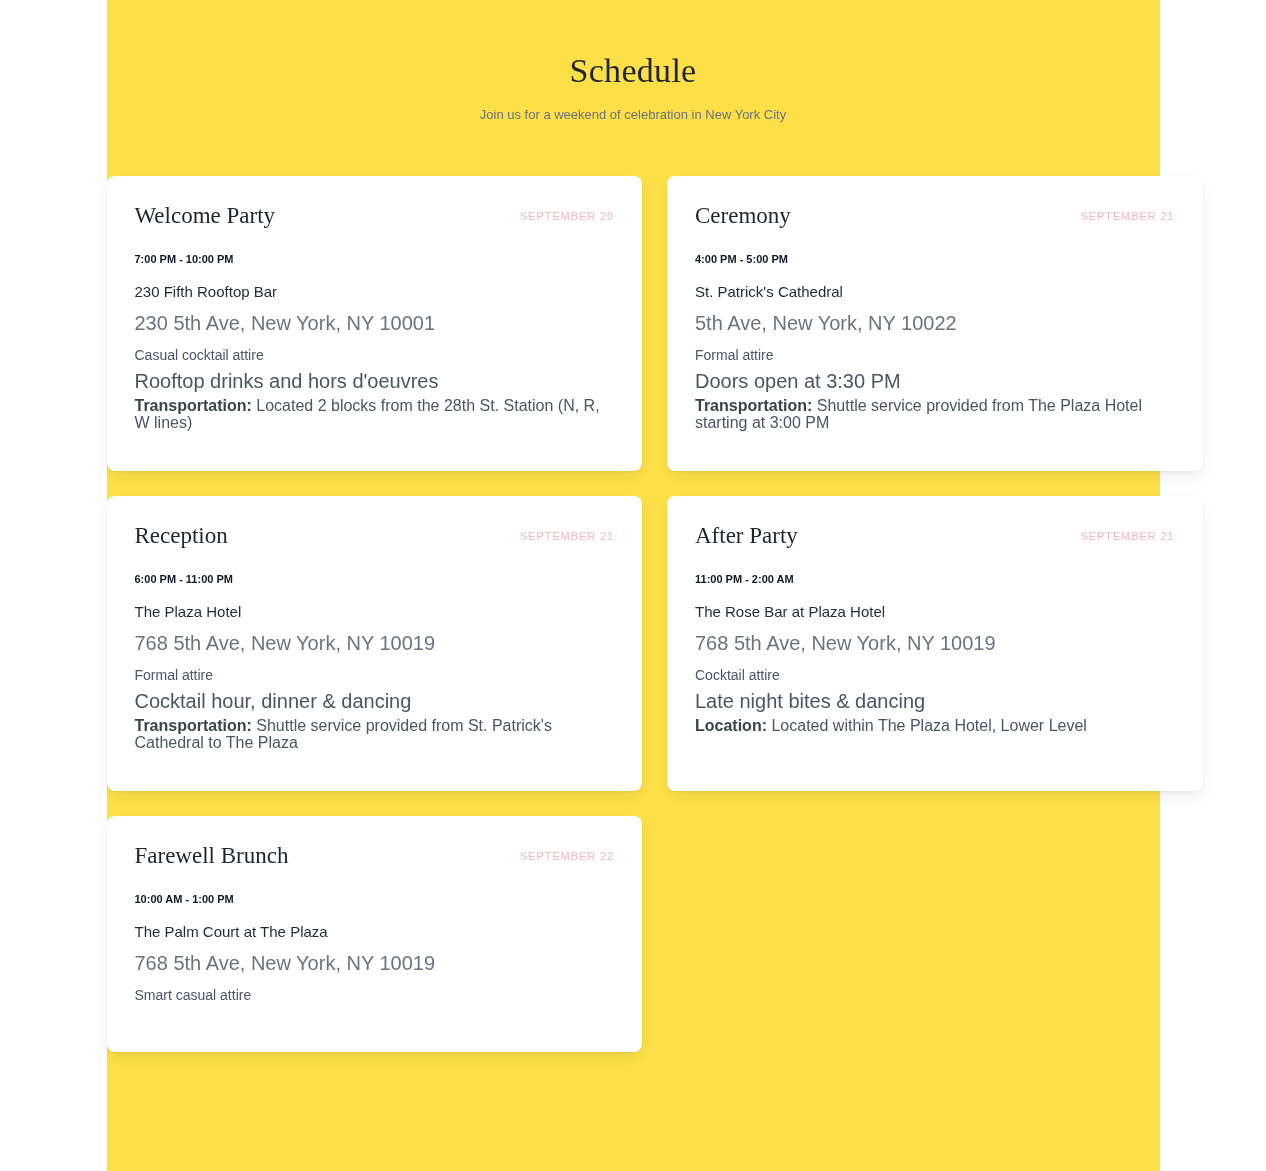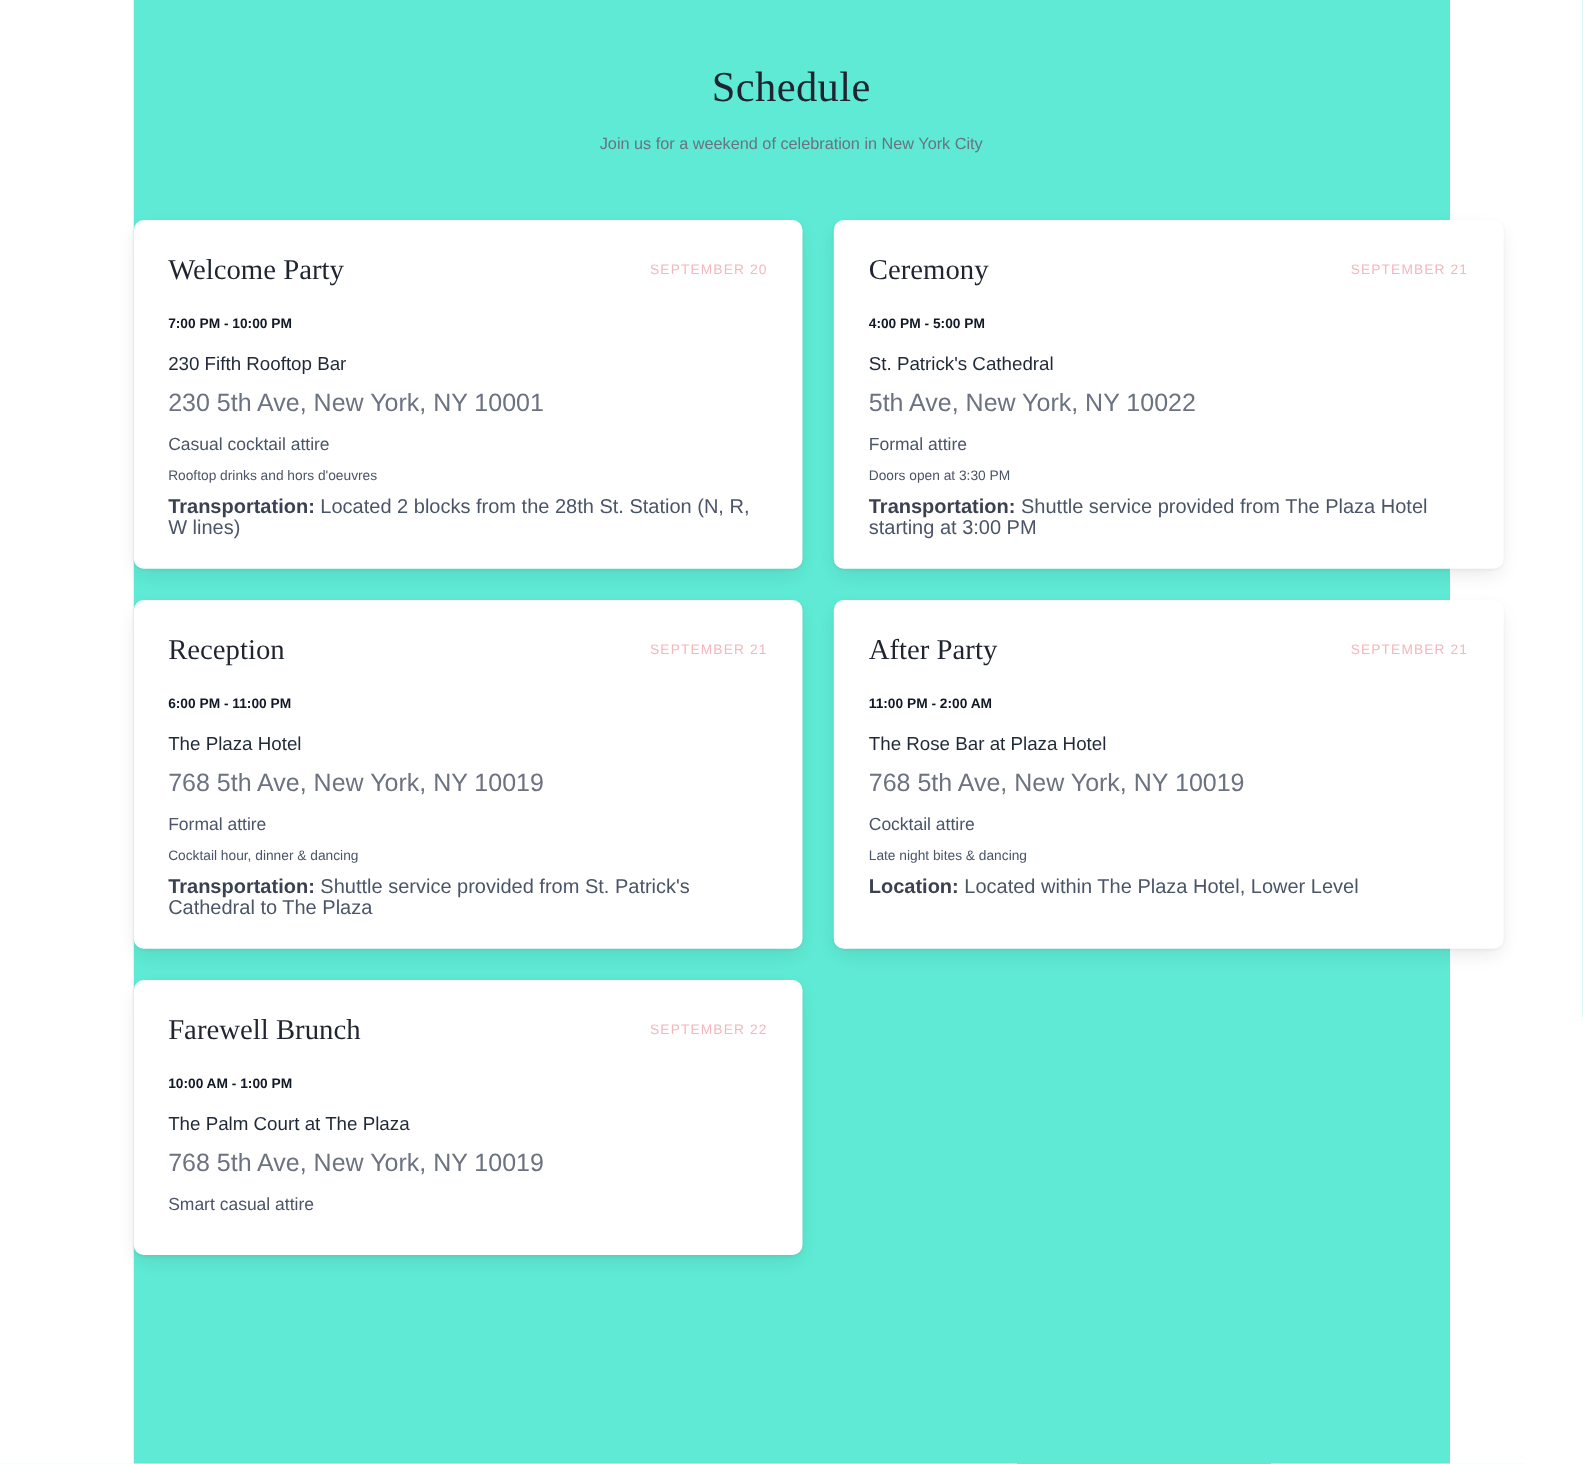--- a/index.html
+++ b/index.html
@@ -6,21 +6,21 @@
   html, body { background: #ffffff; }
   body {
     font-family: "Liberation Sans", sans-serif;
     color: #1f2430;
     -webkit-font-smoothing: antialiased;
   }
   .page {
     width: 1053px;
     min-height: 1171px;
     margin: 0 auto;
-    background: #5eead4;
+    background: #fde047;
     padding-top: 52px;
   }
   .header { text-align: center; }
   .page-title {
     font-family: "Liberation Serif", "DejaVu Serif", serif;
     font-size: 34px;
     font-weight: 500;
     color: #1f2430;
     letter-spacing: 0.3px;
   }
@@ -34,21 +34,21 @@
     margin: 54px auto 0 auto;
     display: grid;
     grid-template-columns: 1fr 1fr;
     gap: 25px;
     padding-bottom: 60px;
   }
   .card {
     background: #ffffff;
     border-radius: 8px;
     box-shadow: 0 1px 2px rgba(30, 35, 48, 0.05), 0 6px 16px -4px rgba(30, 35, 48, 0.12);
-    padding: 26px 28px 24px 28px;
+    padding: 26px 28px 40px 28px;
   }
   .card-head {
     display: flex;
     justify-content: space-between;
     align-items: center;
     margin-bottom: 20px;
   }
   .event-title {
     font-family: "Liberation Serif", "DejaVu Serif", serif;
     font-size: 23px;
@@ -83,21 +83,21 @@
     line-height: 19px;
     margin-bottom: 13px;
   }
   .event-attire {
     font-size: 14px;
     color: #4a5568;
     line-height: 19px;
     margin-bottom: 7px;
   }
   .event-description {
-    font-size: 11px;
+    font-size: 20px;
     color: #4a5568;
     line-height: 19px;
     margin-bottom: 6px;
   }
   .event-note {
     font-size: 16px;
     color: #4a5568;
     line-height: 17px;
   }
   .note-label {

